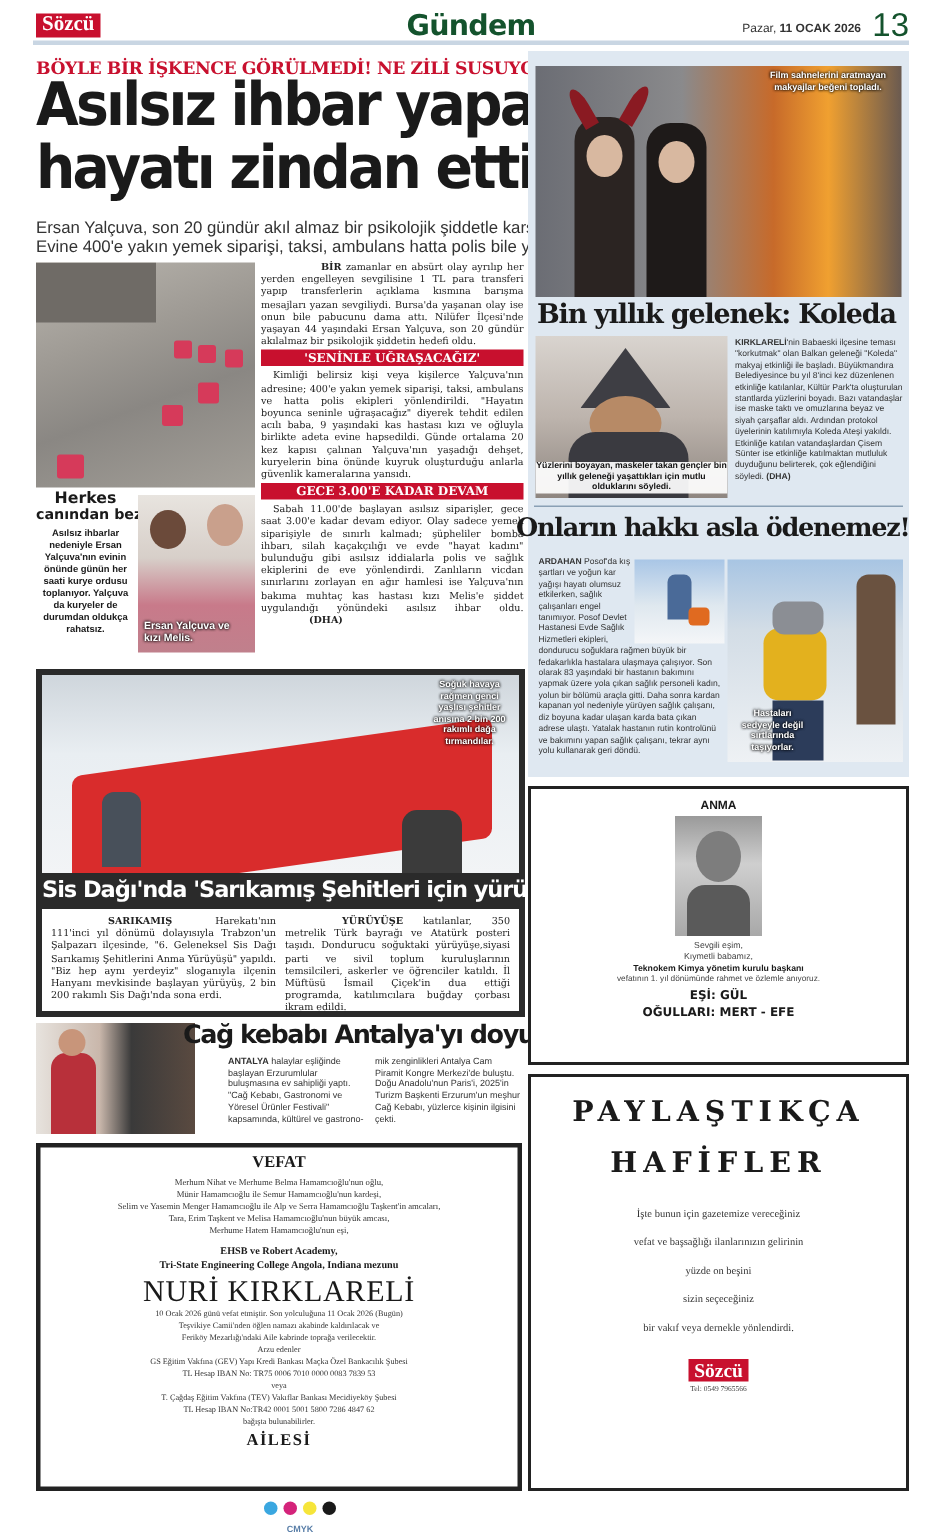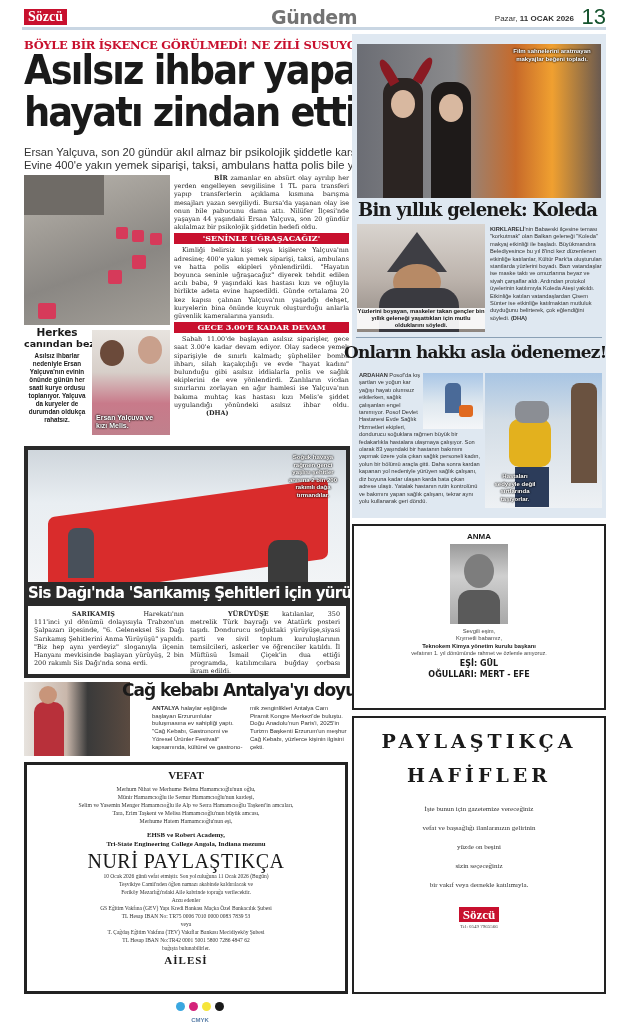--- a/index.html
+++ b/index.html
@@ -1,20 +1,20 @@
 <!DOCTYPE html>
 <html><head>
 <meta charset="utf-8">
 <style>
   * { box-sizing: border-box; margin: 0; padding: 0; }
   body { width: 628px; height: 1024px; background: #fff; font-family: "Liberation Sans", sans-serif; color: #1a1a1a; position: relative; overflow: hidden; }
   .abs { position: absolute; }
   .logo { background: #c8102e; color: #fff; font-family: "Liberation Serif", serif; font-weight: bold; font-size: 14px; padding: 0 4px; line-height: 16px; }
   .header-rule { left: 22px; top: 27px; width: 584px; height: 3px; background: #c9d6e3; }
-  .section-title { left: 0; width: 628px; top: 6px; text-align: center; font-weight: bold; font-size: 19px; color: #737373; font-family: "DejaVu Sans", sans-serif; letter-spacing: -0.5px; }
+  .section-title { left: 0; width: 628px; top: 6px; text-align: center; font-weight: bold; font-size: 19px; color: #14532d; font-family: "DejaVu Sans", sans-serif; letter-spacing: -0.5px; }
   .date { right: 54px; top: 14px; font-size: 8px; color: #333; }
   .date b { font-weight: bold; }
   .pageno { right: 22px; top: 4px; font-size: 22px; color: #14532d; }
   .kicker { left: 24px; top: 38px; font-size: 11.5px; font-weight: bold; color: #c8102e; font-family: "DejaVu Serif", serif; letter-spacing: -0.3px; white-space: nowrap; }
   .headline { left: 24px; top: 49px; width: 326px; font-family: "DejaVu Sans", sans-serif; font-weight: bold; font-size: 40px; line-height: 42px; letter-spacing: -2px; transform: scaleX(0.92); transform-origin: left; white-space: nowrap; }
   .deck { left: 24px; top: 146px; width: 330px; font-size: 11.2px; line-height: 13px; color: #333; white-space: nowrap; }
   .photo { background: #888; overflow: hidden; }
   .body-text { font-family: "DejaVu Serif", serif; font-size: 6.4px; line-height: 8.2px; color: #222; text-align: justify; }
   .body-text b { font-weight: bold; margin-left: 32px; }
   .subhead { background: #c8102e; color: #fff; font-weight: bold; font-size: 8px; text-align: center; line-height: 11px; margin: 2px 0; }
@@ -101,21 +101,21 @@
   <div style="font-weight:bold;font-size:11px;margin-top:4px;">VEFAT</div>
   <div id="vefat-family" style="font-size:5.8px;line-height:8px;margin-top:4px;color:#333;">
       <div>Merhum Nihat ve Merhume Belma Hamamcıoğlu'nun oğlu,</div>
       <div>Münir Hamamcıoğlu ile Semur Hamamcıoğlu'nun kardeşi,</div>
       <div>Selim ve Yasemin Menger Hamamcıoğlu ile Alp ve Serra Hamamcıoğlu Taşkent'in amcaları,</div>
       <div>Tara, Erim Taşkent ve Melisa Hamamcıoğlu'nun büyük amcası,</div>
       <div>Merhume Hatem Hamamcıoğlu'nun eşi,</div>
     </div>
   <div style="font-weight:bold;font-size:6.8px;line-height:9px;margin-top:5px;">EHSB ve Robert Academy,</div>
   <div style="font-weight:bold;font-size:6.8px;line-height:9px;">Tri-State Engineering College Angola, Indiana mezunu</div>
-  <div style="font-size:20px;line-height:22px;margin-top:2px;letter-spacing:0.5px;">NURİ PAYLAŞTIKÇA</div>
+  <div style="font-size:20px;line-height:22px;margin-top:2px;letter-spacing:0.5px;">NURİ KIRKLARELİ</div>
   <div id="vefat-detail" style="font-size:5.5px;line-height:8px;color:#333;">
       <div>10 Ocak 2026 günü vefat etmiştir. Son yolculuğuna 11 Ocak 2026 (Bugün)</div>
       <div>Teşvikiye Camii'nden öğlen namazı akabinde kaldırılacak ve</div>
       <div>Feriköy Mezarlığı'ndaki Aile kabrinde toprağa verilecektir.</div>
       <div>Arzu edenler</div>
       <div>GS Eğitim Vakfına (GEV) Yapı Kredi Bankası Maçka Özel Bankacılık Şubesi</div>
       <div>TL Hesap IBAN No: TR75 0006 7010 0000 0083 7839 53</div>
       <div>veya</div>
       <div>T. Çağdaş Eğitim Vakfına (TEV) Vakıflar Bankası Mecidiyeköy Şubesi</div>
       <div>TL Hesap IBAN No:TR42 0001 5001 5800 7286 4847 62</div>
@@ -176,21 +176,21 @@
 </div>
 
 <div class="abs notice center" style="left:352px;top:716px;width:254px;height:278px;font-family:'Liberation Serif',serif;">
   <div class="bigserif" style="font-size:19px;letter-spacing:4px;margin-top:12px;">PAYLAŞTIKÇA</div>
   <div class="bigserif" style="font-size:19px;letter-spacing:4px;margin-top:12px;">HAFİFLER</div>
   <div id="acilar-lines" style="font-size:7px;line-height:19px;margin-top:14px;color:#333;">
       <div>İşte bunun için gazetemize vereceğiniz</div>
       <div>vefat ve başsağlığı ilanlarınızın gelirinin</div>
       <div>yüzde on beşini</div>
       <div>sizin seçeceğiniz</div>
-      <div>bir vakıf veya dernekle katılımıyla.</div>
+      <div>bir vakıf veya dernekle yönlendirdi.</div>
     </div>
   <div style="margin-top:10px;"><span class="logo" style="font-size:13px;">Sözcü</span></div>
   <div style="font-size:5px;color:#444;margin-top:1px;">Tel: 0549 7965566</div>
 </div>
 
 <div class="abs center" style="left:160px;top:997px;width:80px;">
   <div id="cmyk-dots"><span class="dot" style="background: rgb(58, 167, 224);"></span><span class="dot" style="background: rgb(212, 35, 122);"></span><span class="dot" style="background: rgb(246, 229, 58);"></span><span class="dot" style="background: rgb(26, 26, 26);"></span></div>
   <div style="font-size:6px;font-weight:bold;color:#5a7fa8;margin-top:2px;">CMYK</div>
 </div>
 

